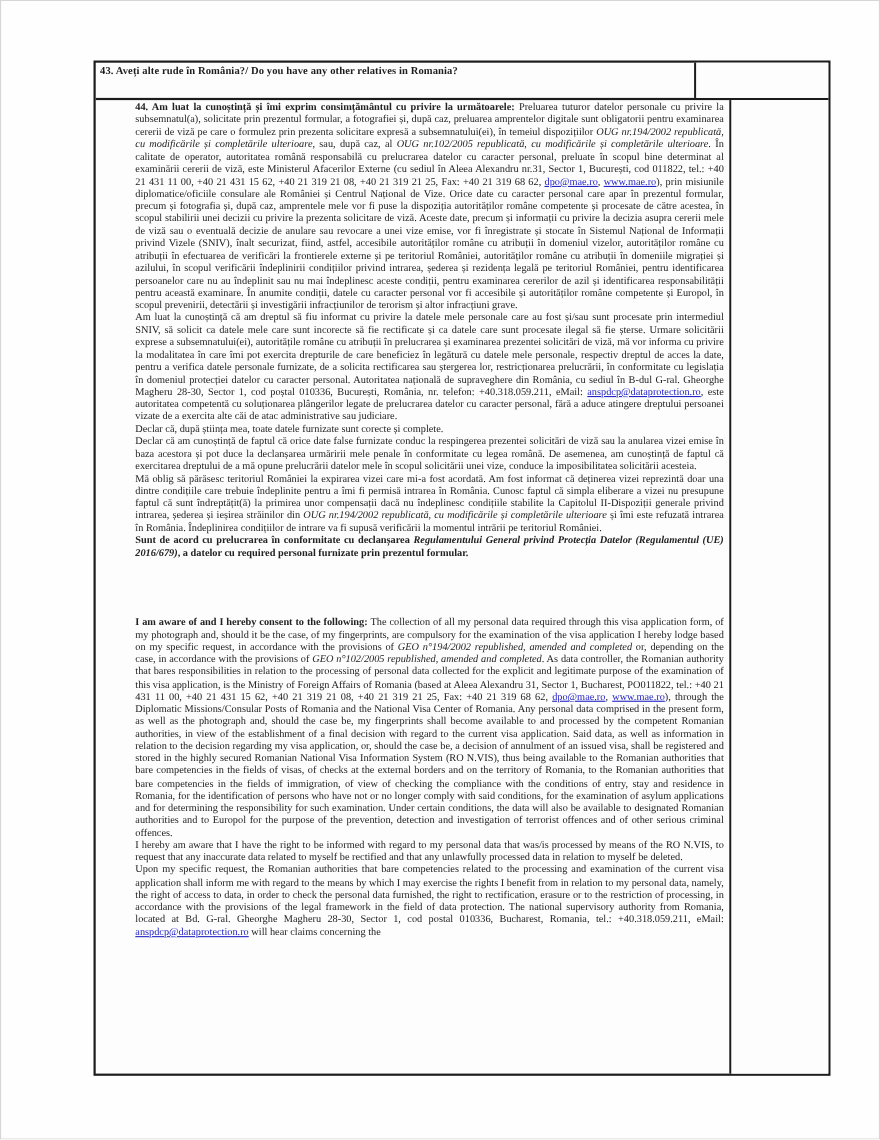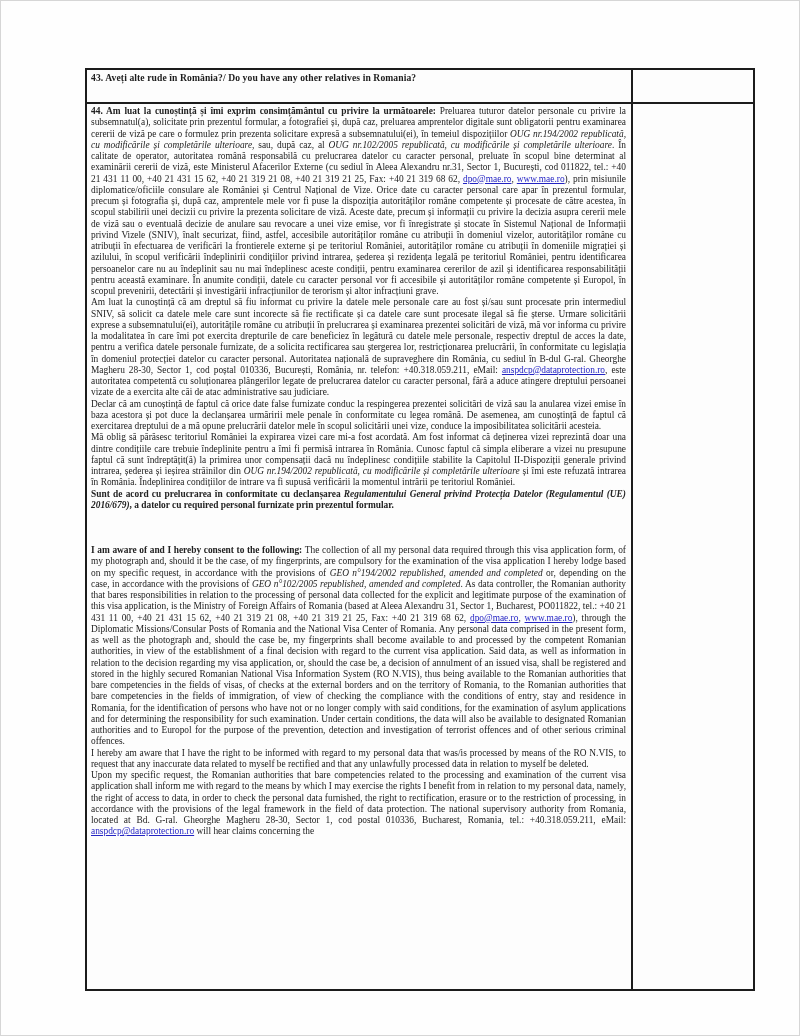--- a/index.html
+++ b/index.html
@@ -14,33 +14,33 @@
   }
   .page {
     position: absolute;
     inset: 0;
     background: #fefefe;
     box-shadow: inset 0 0 0 1px #d6d6d6;
   }
   .form-table {
     position: absolute;
     left: 85px;
-    top: 68px;
+    top: 55px;
     width: 670px;
     border: 2px solid #1c1c1c;
     box-sizing: border-box;
     background: #fdfdfd;
   }
   .row { display: flex; }
   .row-43 {
     border-bottom: 2px solid #1c1c1c;
     height: 34px;
     box-sizing: border-box;
   }
-  .row-44 { height: 885px; box-sizing: border-box; }
+  .row-44 { height: 885px; box-sizing: border-box; padding-left: 32px; }
   .cell-main {
     width: 546px;
     box-sizing: border-box;
     border-right: 2px solid #1c1c1c;
     padding: 2px 5px 2px 4px;
     overflow: hidden;
   }
   .cell-side { flex: 1; background: #fdfdfd; }
   .q-label {
     font-weight: bold;
@@ -49,21 +49,21 @@
     color: #1d1d1d;
     letter-spacing: 0.1px;
   }
   .consent-text p {
     margin: 0;
     font-size: 9.4px;
     line-height: 11.25px;
     text-align: justify;
     color: #222222;
   }
-  .consent-text .gap-before { margin-top: 34px; }
+  .consent-text .gap-before { margin-top: 52px; }
   .normal { font-style: normal; font-weight: normal; }
   .bold { font-weight: bold; }
   .italic { font-style: italic; }
   .bolditalic { font-weight: bold; font-style: italic; }
   a.link {
     color: #2424c4;
     text-decoration: underline;
     cursor: pointer;
   }
 </style>
@@ -77,20 +77,21 @@
       <div class="cell-main">
         <div class="q-label">43. Aveți alte rude în România?/ Do you have any other relatives in Romania?</div>
       </div>
       <div class="cell-side"></div>
     </div>
 
     <div class="row row-44">
       <div class="cell-main consent-text">
           <p><span class="bold">44. Am luat la cunoștință și îmi exprim consimțământul cu privire la următoarele: </span><span class="normal">Preluarea tuturor datelor personale cu privire la subsemnatul(a), solicitate prin prezentul formular, a fotografiei și, după caz, preluarea amprentelor digitale sunt obligatorii pentru examinarea cererii de viză pe care o formulez prin prezenta solicitare expresă a subsemnatului(ei), în temeiul dispozițiilor </span><span class="italic">OUG nr.194/2002 republicată, cu modificările și completările ulterioare</span><span class="normal">, sau, după caz, al </span><span class="italic">OUG nr.102/2005 republicată, cu modificările și completările ulterioare</span><span class="normal">. În calitate de operator, autoritatea română responsabilă cu prelucrarea datelor cu caracter personal, preluate în scopul bine determinat al examinării cererii de viză, este Ministerul Afacerilor Externe (cu sediul în Aleea Alexandru nr.31, Sector 1, București, cod 011822, tel.: +40 21 431 11 00, +40 21 431 15 62, +40 21 319 21 08, +40 21 319 21 25, Fax: +40 21 319 68 62, </span><a class="link">dpo@mae.ro</a><span class="normal">, </span><a class="link">www.mae.ro</a><span class="normal">), prin misiunile diplomatice/oficiile consulare ale României și Centrul Național de Vize. Orice date cu caracter personal care apar în prezentul formular, precum și fotografia și, după caz, amprentele mele vor fi puse la dispoziția autorităților române competente și procesate de către acestea, în scopul stabilirii unei decizii cu privire la prezenta solicitare de viză. Aceste date, precum și informații cu privire la decizia asupra cererii mele de viză sau o eventuală decizie de anulare sau revocare a unei vize emise, vor fi înregistrate și stocate în Sistemul Național de Informații privind Vizele (SNIV), înalt securizat, fiind, astfel, accesibile autorităților române cu atribuții în domeniul vizelor, autorităților române cu atribuții în efectuarea de verificări la frontierele externe și pe teritoriul României, autorităților române cu atribuții în domeniile migrației și azilului, în scopul verificării îndeplinirii condițiilor privind intrarea, șederea și rezidența legală pe teritoriul României, pentru identificarea persoanelor care nu au îndeplinit sau nu mai îndeplinesc aceste condiții, pentru examinarea cererilor de azil și identificarea responsabilității pentru această examinare. În anumite condiții, datele cu caracter personal vor fi accesibile și autorităților române competente și Europol, în scopul prevenirii, detectării și investigării infracțiunilor de terorism și altor infracțiuni grave.</span></p>
           <p><span class="normal">Am luat la cunoștință că am dreptul să fiu informat cu privire la datele mele personale care au fost și/sau sunt procesate prin intermediul SNIV, să solicit ca datele mele care sunt incorecte să fie rectificate și ca datele care sunt procesate ilegal să fie șterse. Urmare solicitării exprese a subsemnatului(ei), autoritățile române cu atribuții în prelucrarea și examinarea prezentei solicitări de viză, mă vor informa cu privire la modalitatea în care îmi pot exercita drepturile de care beneficiez în legătură cu datele mele personale, respectiv dreptul de acces la date, pentru a verifica datele personale furnizate, de a solicita rectificarea sau ștergerea lor, restricționarea prelucrării, în conformitate cu legislația în domeniul protecției datelor cu caracter personal. Autoritatea națională de supraveghere din România, cu sediul în B-dul G-ral. Gheorghe Magheru 28-30, Sector 1, cod poștal 010336, București, România, nr. telefon: +40.318.059.211, eMail: </span><a class="link">anspdcp@dataprotection.ro</a><span class="normal">, este autoritatea competentă cu soluționarea plângerilor legate de prelucrarea datelor cu caracter personal, fără a aduce atingere dreptului persoanei vizate de a exercita alte căi de atac administrative sau judiciare.</span></p>
+          <p><span class="normal">Declar că, după știința mea, toate datele furnizate sunt corecte și complete.</span></p>
           <p><span class="normal">Declar că am cunoștință de faptul că orice date false furnizate conduc la respingerea prezentei solicitări de viză sau la anularea vizei emise în baza acestora și pot duce la declanșarea urmăririi mele penale în conformitate cu legea română. De asemenea, am cunoștință de faptul că exercitarea dreptului de a mă opune prelucrării datelor mele în scopul solicitării unei vize, conduce la imposibilitatea solicitării acesteia.</span></p>
           <p><span class="normal">Mă oblig să părăsesc teritoriul României la expirarea vizei care mi-a fost acordată. Am fost informat că deținerea vizei reprezintă doar una dintre condițiile care trebuie îndeplinite pentru a îmi fi permisă intrarea în România. Cunosc faptul că simpla eliberare a vizei nu presupune faptul că sunt îndreptățit(ă) la primirea unor compensații dacă nu îndeplinesc condițiile stabilite la Capitolul II-Dispoziții generale privind intrarea, șederea și ieșirea străinilor din </span><span class="italic">OUG nr.194/2002 republicată, cu modificările și completările ulterioare</span><span class="normal"> și îmi este refuzată intrarea în România. Îndeplinirea condițiilor de intrare va fi supusă verificării la momentul intrării pe teritoriul României.</span></p>
           <p><span class="bold">Sunt de acord cu prelucrarea în conformitate cu declanșarea </span><span class="bolditalic">Regulamentului General privind Protecția Datelor (Regulamentul (UE) 2016/679)</span><span class="bold">, a datelor cu required personal furnizate prin prezentul formular.</span></p>
           <p class="gap-before"><span class="bold">I am aware of and I hereby consent to the following: </span><span class="normal">The collection of all my personal data required through this visa application form, of my photograph and, should it be the case, of my fingerprints, are compulsory for the examination of the visa application I hereby lodge based on my specific request, in accordance with the provisions of </span><span class="italic">GEO n°194/2002 republished, amended and completed</span><span class="normal"> or, depending on the case, in accordance with the provisions of </span><span class="italic">GEO n°102/2005 republished, amended and completed</span><span class="normal">. As data controller, the Romanian authority that bares responsibilities in relation to the processing of personal data collected for the explicit and legitimate purpose of the examination of this visa application, is the Ministry of Foreign Affairs of Romania (based at Aleea Alexandru 31, Sector 1, Bucharest, PO011822, tel.: +40 21 431 11 00, +40 21 431 15 62, +40 21 319 21 08, +40 21 319 21 25, Fax: +40 21 319 68 62, </span><a class="link">dpo@mae.ro</a><span class="normal">, </span><a class="link">www.mae.ro</a><span class="normal">), through the Diplomatic Missions/Consular Posts of Romania and the National Visa Center of Romania. Any personal data comprised in the present form, as well as the photograph and, should the case be, my fingerprints shall become available to and processed by the competent Romanian authorities, in view of the establishment of a final decision with regard to the current visa application. Said data, as well as information in relation to the decision regarding my visa application, or, should the case be, a decision of annulment of an issued visa, shall be registered and stored in the highly secured Romanian National Visa Information System (RO N.VIS), thus being available to the Romanian authorities that bare competencies in the fields of visas, of checks at the external borders and on the territory of Romania, to the Romanian authorities that bare competencies in the fields of immigration, of view of checking the compliance with the conditions of entry, stay and residence in Romania, for the identification of persons who have not or no longer comply with said conditions, for the examination of asylum applications and for determining the responsibility for such examination. Under certain conditions, the data will also be available to designated Romanian authorities and to Europol for the purpose of the prevention, detection and investigation of terrorist offences and of other serious criminal offences.</span></p>
           <p><span class="normal">I hereby am aware that I have the right to be informed with regard to my personal data that was/is processed by means of the RO N.VIS, to request that any inaccurate data related to myself be rectified and that any unlawfully processed data in relation to myself be deleted.</span></p>
           <p><span class="normal">Upon my specific request, the Romanian authorities that bare competencies related to the processing and examination of the current visa application shall inform me with regard to the means by which I may exercise the rights I benefit from in relation to my personal data, namely, the right of access to data, in order to check the personal data furnished, the right to rectification, erasure or to the restriction of processing, in accordance with the provisions of the legal framework in the field of data protection. The national supervisory authority from Romania, located at Bd. G-ral. Gheorghe Magheru 28-30, Sector 1,  cod postal 010336, Bucharest, Romania, tel.: +40.318.059.211, eMail: </span><a class="link">anspdcp@dataprotection.ro</a><span class="normal"> will hear claims concerning the</span></p>
         </div>
       <div class="cell-side"></div>
     </div>
 

